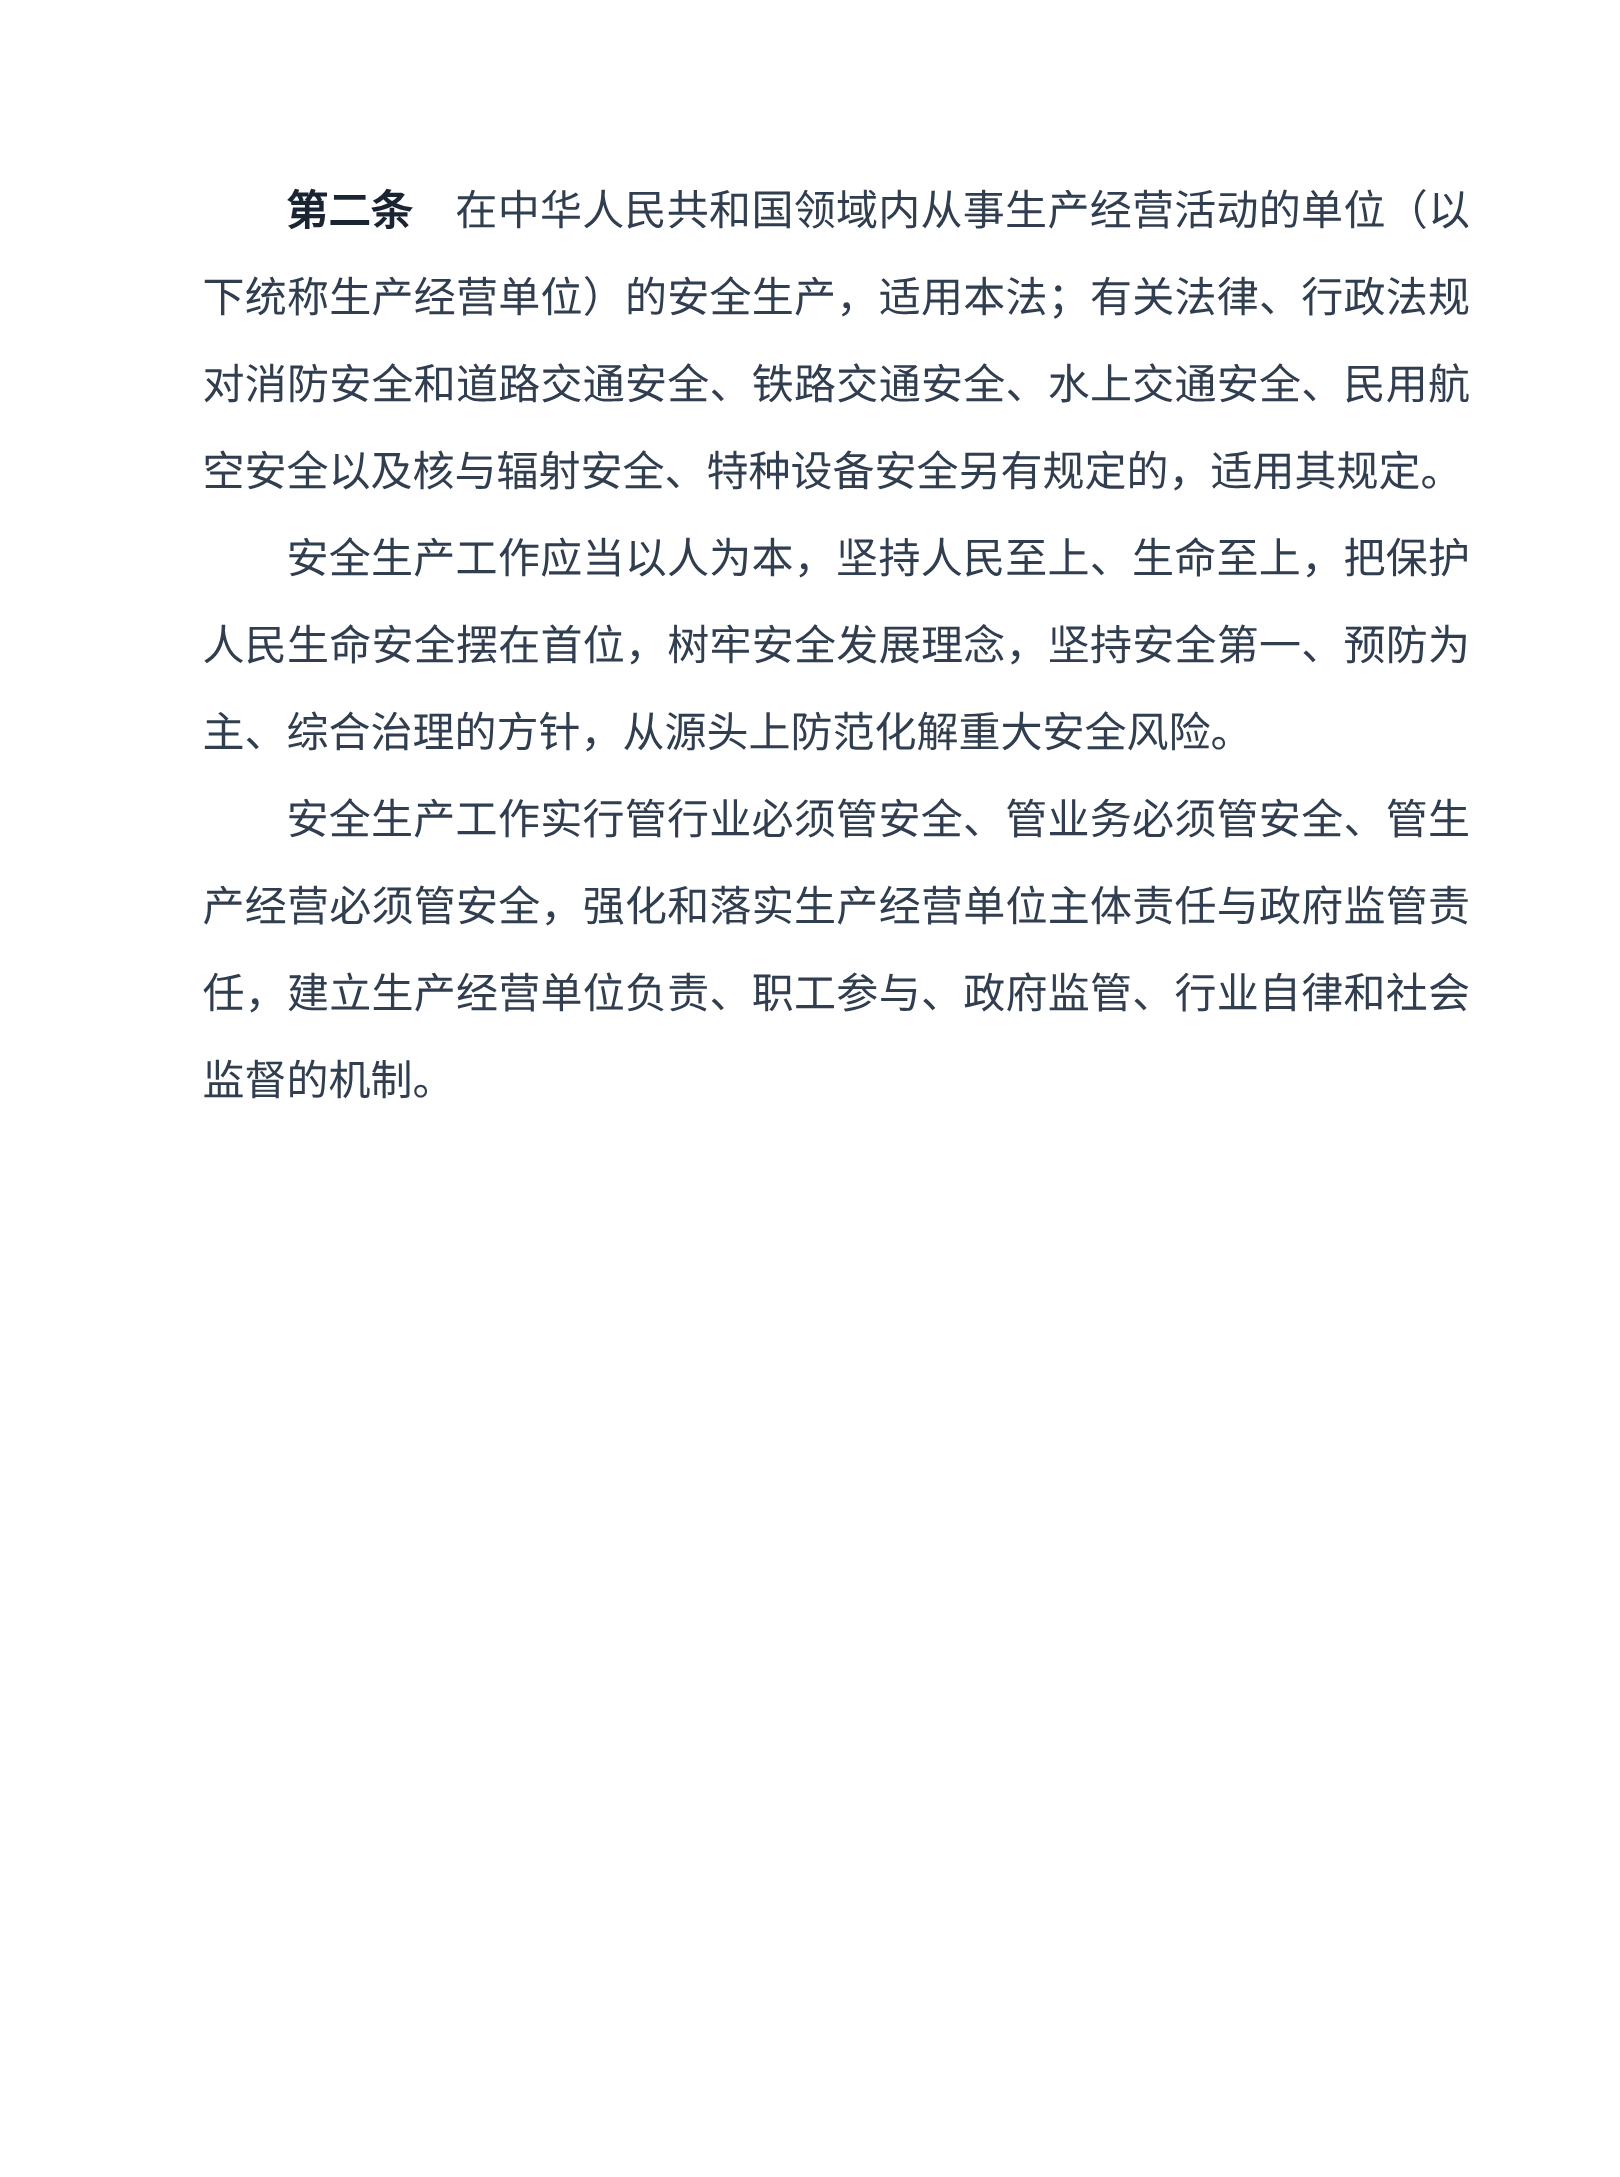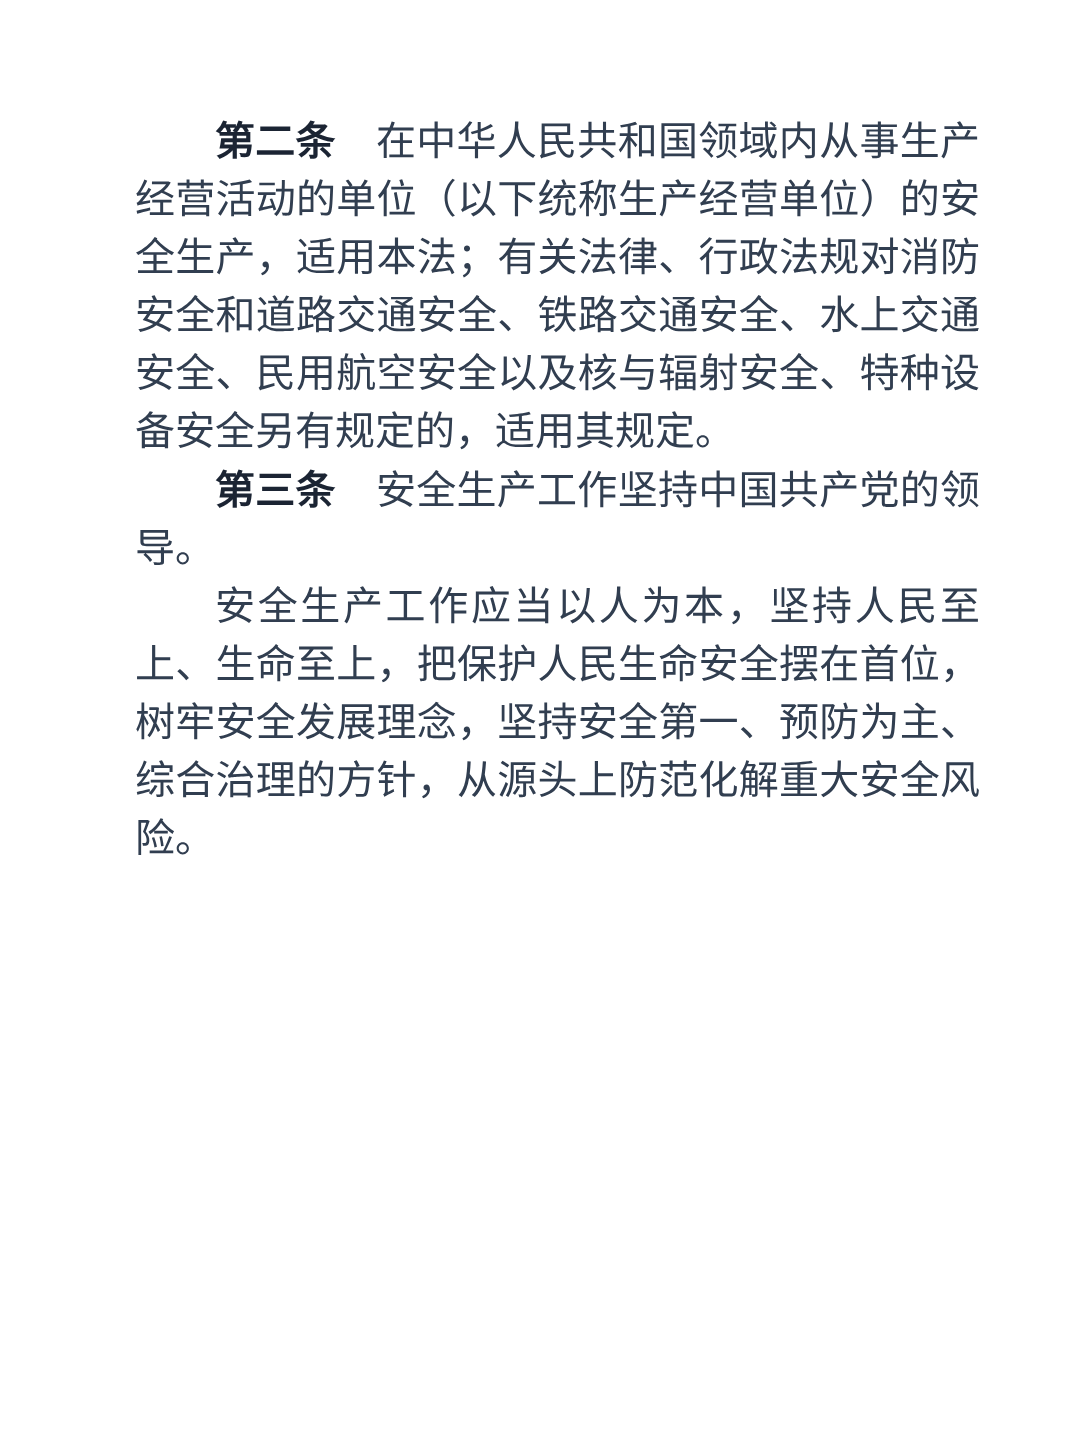--- a/index.html
+++ b/index.html
@@ -13,21 +13,21 @@
     height: 1451px;
     background: var(--page-bg, #ffffff);
     overflow: hidden;
   }
   .doc {
     position: absolute;
     left: 135px;
     top: 112px;
     width: 845px;
     font-family: "Liberation Serif", "DejaVu Serif", serif;
-    font-size: 40px;
+    font-size: 28px;
     line-height: 58px;
     color: var(--body-color, #313e50);
     text-align: justify;
     text-justify: inter-character;
     hanging-punctuation: allow-end;
   }
   .para {
     margin: 0;
     padding: 0;
     text-indent: 2em;
@@ -44,20 +44,20 @@
   }
 </style>
 </head>
 <body>
 
 <div class="page">
   <article class="doc">
 
     <p class="para"><span class="article-label">第二条</span><span>在中华人民共和国领域内从事生产经营活动的单位（以下统称生产经营单位）的安全生产，适用本法；有关法律、行政法规对消防安全和道路交通安全、铁路交通安全、水上交通安全、民用航空安全以及核与辐射安全、特种设备安全另有规定的，适用其规定。</span></p>
 
-    <p class="para"><span class="article-label">第三条</span><span>安全生产工作坚持中国共产党的领导。</span></p>
 
     <p class="para"><span>安全生产工作应当以人为本，坚持人民至上、生命至上，把保护人民生命安全摆在首位，树牢安全发展理念，坚持安全第一、预防为主、综合治理的方针，从源头上防范化解重大安全风险。</span></p>
 
+    <p class="para"><span>安全生产工作实行管行业必须管安全、管业务必须管安全、管生产经营必须管安全，强化和落实生产经营单位主体责任与政府监管责任，建立生产经营单位负责、职工参与、政府监管、行业自律和社会监督的机制。</span></p>
 
 
   </article>
 </div>
 
 </body></html>

